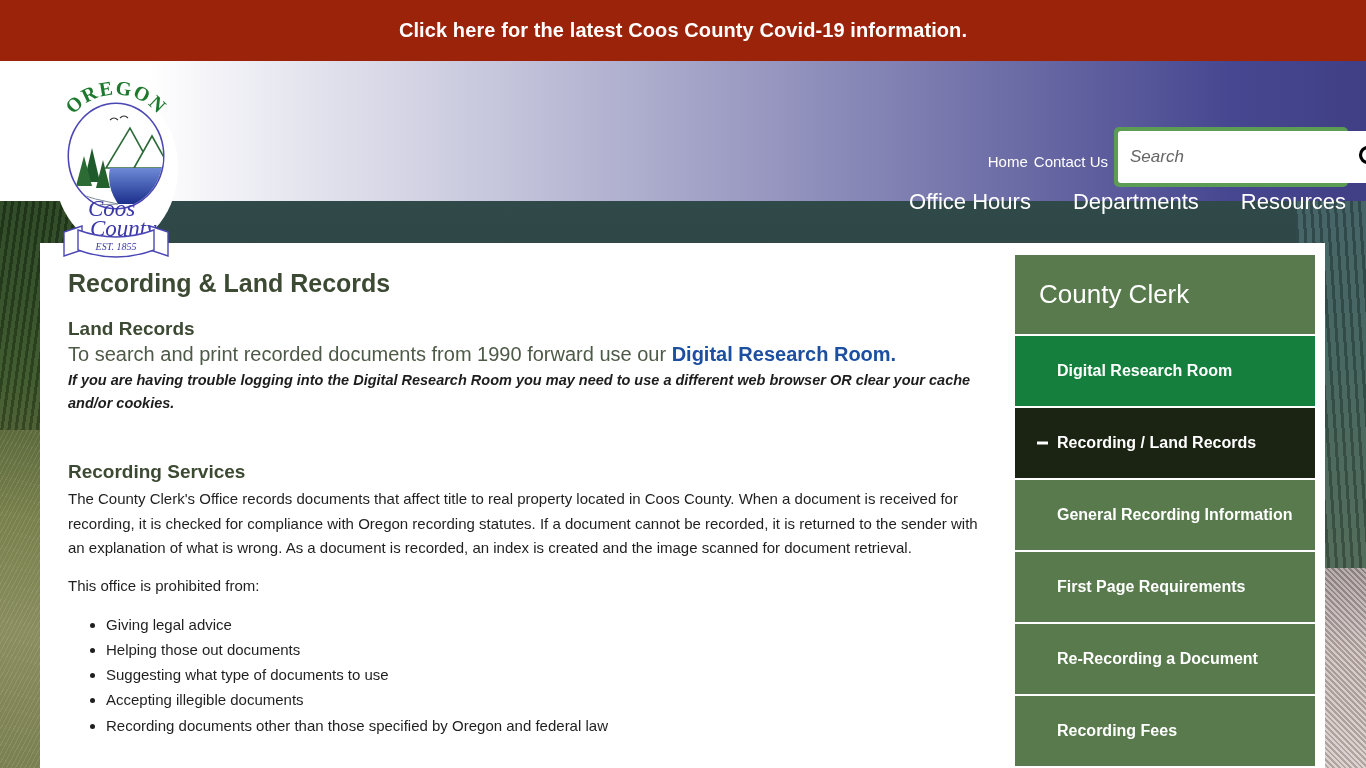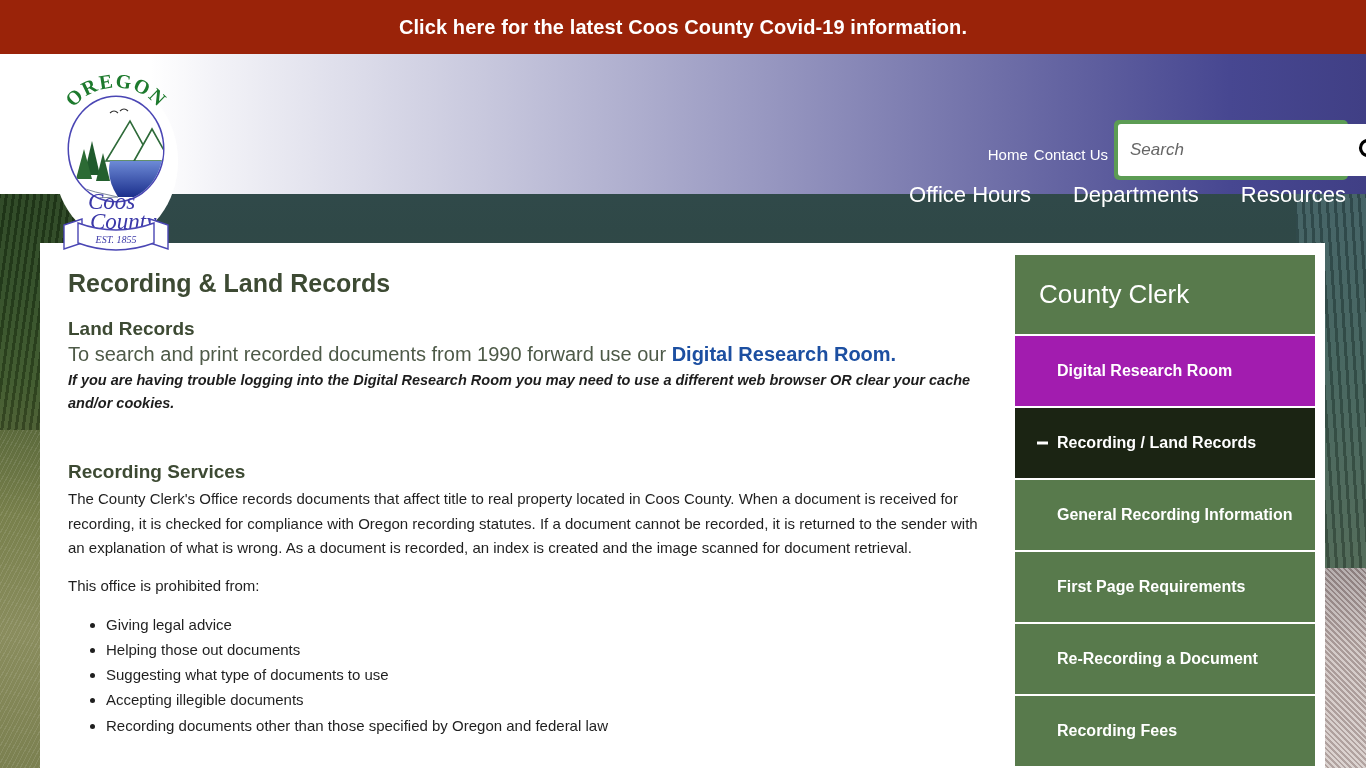--- a/index.html
+++ b/index.html
@@ -53,21 +53,21 @@
     position: absolute;
     right: 0; top: 180px; width: 70px; height: 400px;
     background:
       repeating-linear-gradient(86deg, rgba(0,0,0,.20) 0 3px, rgba(255,255,255,.06) 3px 8px),
       linear-gradient(to bottom, #3b5a5f 0%, #3e5f58 45%, #4a6450 100%);
   }
 
   
   .alert-bar {
     position: relative; z-index: 6;
-    height: 54px; width: 100%;
+    height: 61px; width: 100%;
     background: #9a2309;
     display: flex; align-items: center; justify-content: center;
   }
   .alert-bar a {
     color: #ffffff; text-decoration: none;
     font-size: 20px; font-weight: bold;
     letter-spacing: .1px;
   }
 
   
@@ -194,21 +194,21 @@
     color: #ffffff;
     font-size: 16px; font-weight: bold;
     line-height: 1.37;
     padding: 16px 22px 16px 42px;
     border-top: 2px solid #ffffff;
     position: relative;
     min-height: 72px;
     display: flex; align-items: center;
     text-decoration: none;
   }
-  .sb-item.level-dark { background: #a21caf; }
+  .sb-item.level-dark { background: #15803d; }
   .sb-item.active     { background: #1b2413; }
   .sb-item .marker {
     position: absolute; left: 22px; top: 50%;
     transform: translateY(-50%);
     width: 11px; height: 3px; background: #ffffff;
   }
   .sb-item:first-child { border-top: 6px solid #ffffff; }
 </style>
 </head>
 <body>

